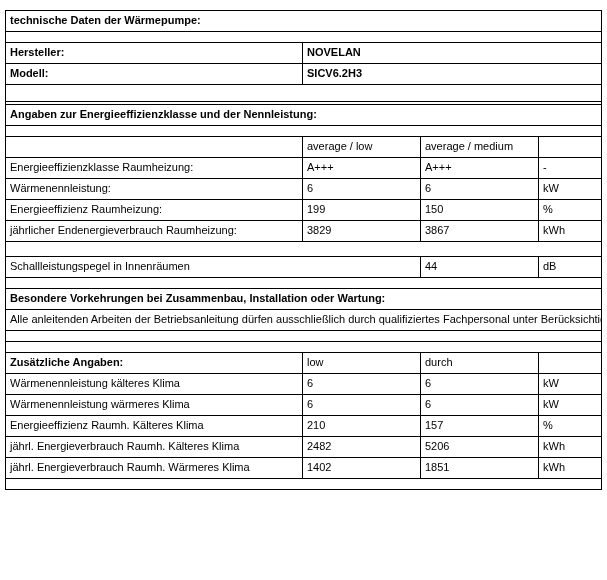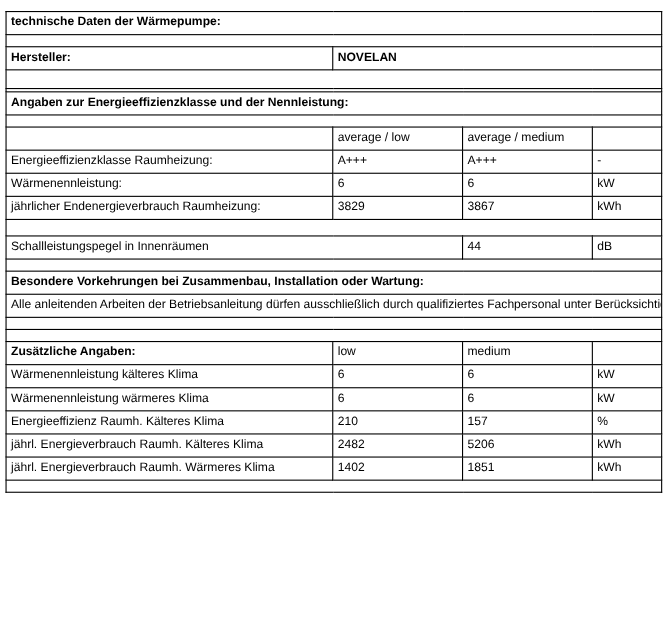--- a/index.html
+++ b/index.html
@@ -61,20 +61,24 @@
         <tr>
       <td colspan="4" class="b">technische Daten der Wärmepumpe:</td>
     </tr>
     <tr class="sp">
           <td colspan="4"></td>
         </tr>
     <tr>
       <td class="b">Hersteller:</td>
       <td colspan="3" class="b">NOVELAN</td>
     </tr>
+    <tr>
+      <td class="b">Modell:</td>
+      <td colspan="3" class="b">SICV6.2H3</td>
+    </tr>
     <tr class="sp-tall">
           <td colspan="4"></td>
         </tr>
     <tr class="sp-thin">
           <td colspan="4"></td>
         </tr>
 
     <tr>
       <td colspan="4" class="b">Angaben zur Energieeffizienzklasse und der Nennleistung:</td>
     </tr>
@@ -91,20 +95,26 @@
       <td>Energieeffizienzklasse Raumheizung:</td>
       <td class="c">A+++</td>
       <td class="c">A+++</td>
       <td class="c">-</td>
     </tr>
     <tr>
       <td>Wärmenennleistung:</td>
       <td class="c">6</td>
       <td class="c">6</td>
       <td class="c">kW</td>
+    </tr>
+    <tr>
+      <td>Energieeffizienz Raumheizung:</td>
+      <td class="c">199</td>
+      <td class="c">150</td>
+      <td class="c">%</td>
     </tr>
     <tr>
       <td>jährlicher Endenergieverbrauch Raumheizung:</td>
       <td class="c">3829</td>
       <td class="c">3867</td>
       <td class="c">kWh</td>
     </tr>
     <tr class="sp-mid">
           <td colspan="4"></td>
         </tr>
@@ -126,21 +136,21 @@
     <tr class="sp">
           <td colspan="4"></td>
         </tr>
     <tr class="sp">
           <td colspan="4"></td>
         </tr>
 
     <tr>
       <td class="b">Zusätzliche Angaben:</td>
       <td class="c">low</td>
-      <td class="c">medium</td>
+      <td class="c">durch</td>
       <td></td>
     </tr>
     <tr>
       <td>Wärmenennleistung kälteres Klima</td>
       <td class="c">6</td>
       <td class="c">6</td>
       <td class="c">kW</td>
     </tr>
     <tr>
       <td>Wärmenennleistung wärmeres Klima</td>

